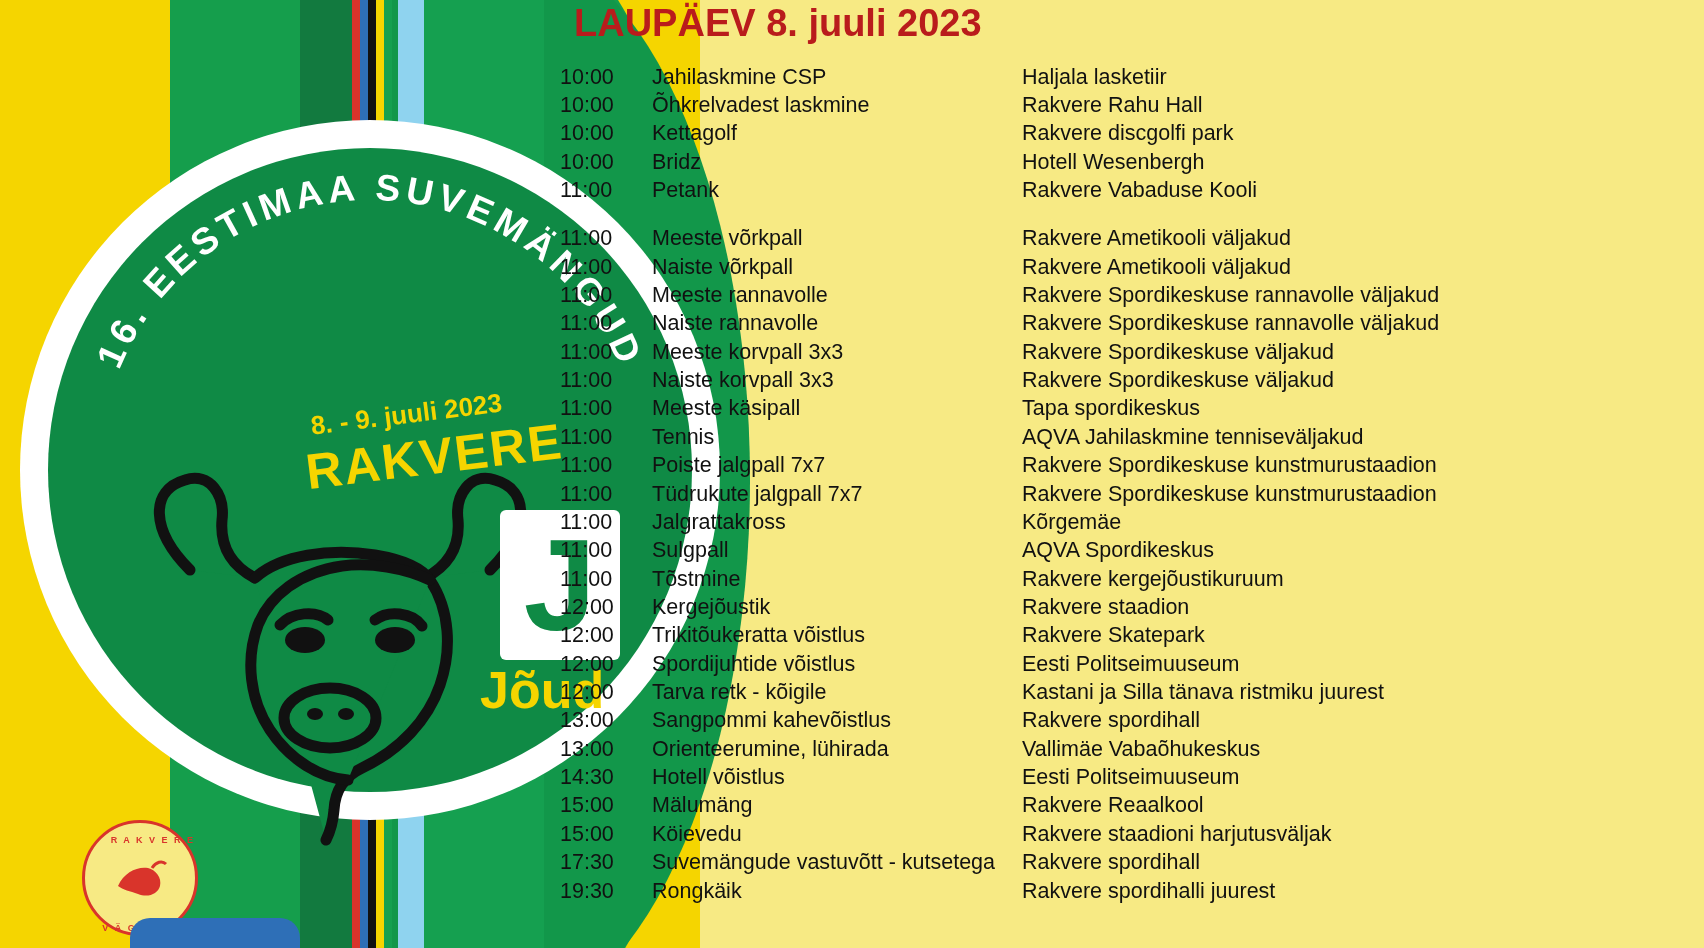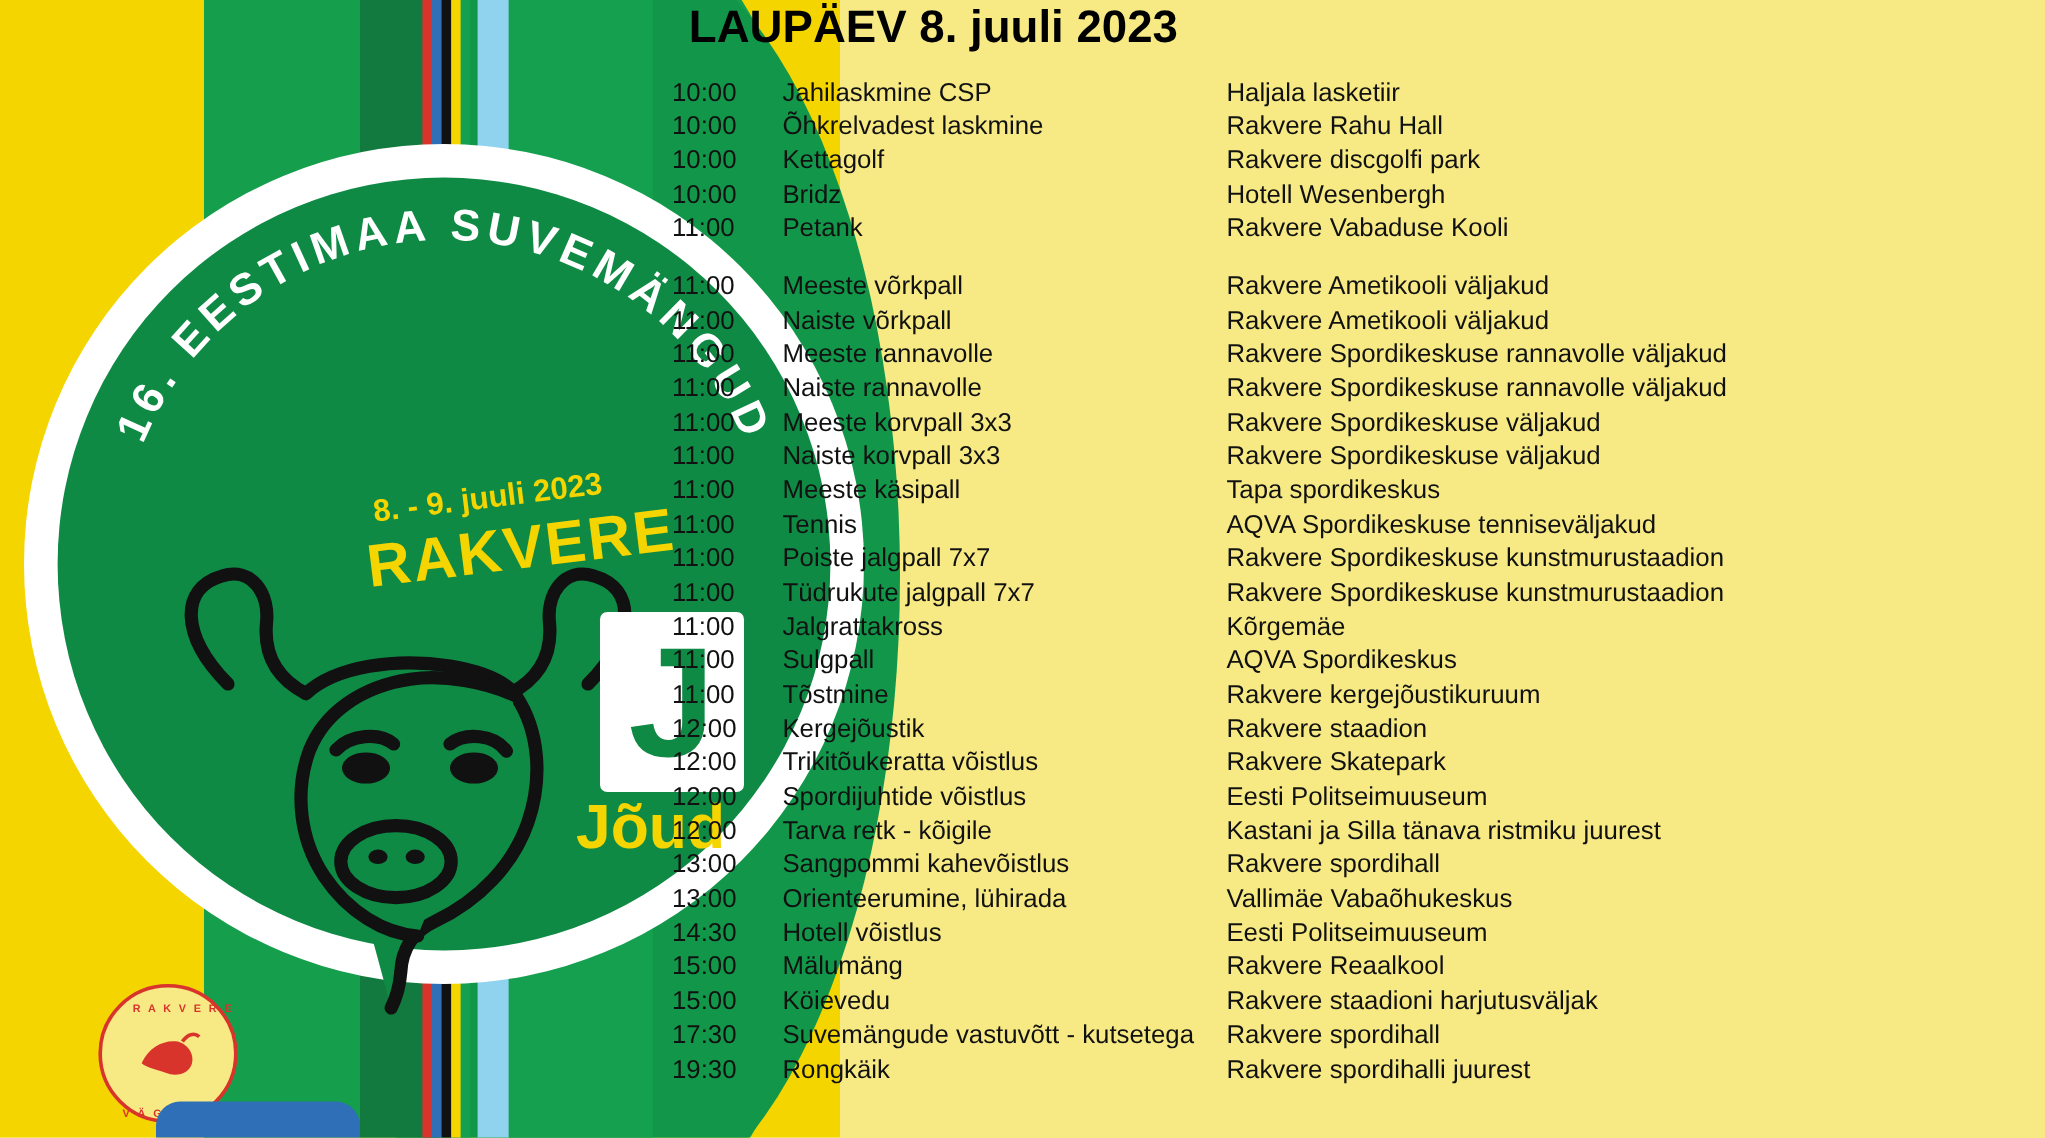--- a/index.html
+++ b/index.html
@@ -172,21 +172,21 @@
   }
 
   
   .schedule {
     position: absolute;
     left: 560px; top: 0;
     width: 1144px; height: 948px;
     padding-top: 2px;
   }
   .day-title {
-    color: #000000;
+    color: #b91c1c;
     font-weight: bold;
     font-size: 38px;
     margin: 0 0 18px 0;
     padding-left: 14px;
   }
   table.sched {
     border-collapse: collapse;
     margin-left: 0;
     width: 100%;
   }
@@ -338,21 +338,21 @@
           <td class="c-venue">Rakvere Spordikeskuse väljakud</td>
         </tr>
         <tr>
           <td class="c-time">11:00</td>
           <td class="c-event">Meeste käsipall</td>
           <td class="c-venue">Tapa spordikeskus</td>
         </tr>
         <tr>
           <td class="c-time">11:00</td>
           <td class="c-event">Tennis</td>
-          <td class="c-venue">AQVA Spordikeskuse tenniseväljakud</td>
+          <td class="c-venue">AQVA Jahilaskmine tenniseväljakud</td>
         </tr>
         <tr>
           <td class="c-time">11:00</td>
           <td class="c-event">Poiste jalgpall 7x7</td>
           <td class="c-venue">Rakvere Spordikeskuse kunstmurustaadion</td>
         </tr>
         <tr>
           <td class="c-time">11:00</td>
           <td class="c-event">Tüdrukute jalgpall 7x7</td>
           <td class="c-venue">Rakvere Spordikeskuse kunstmurustaadion</td>

